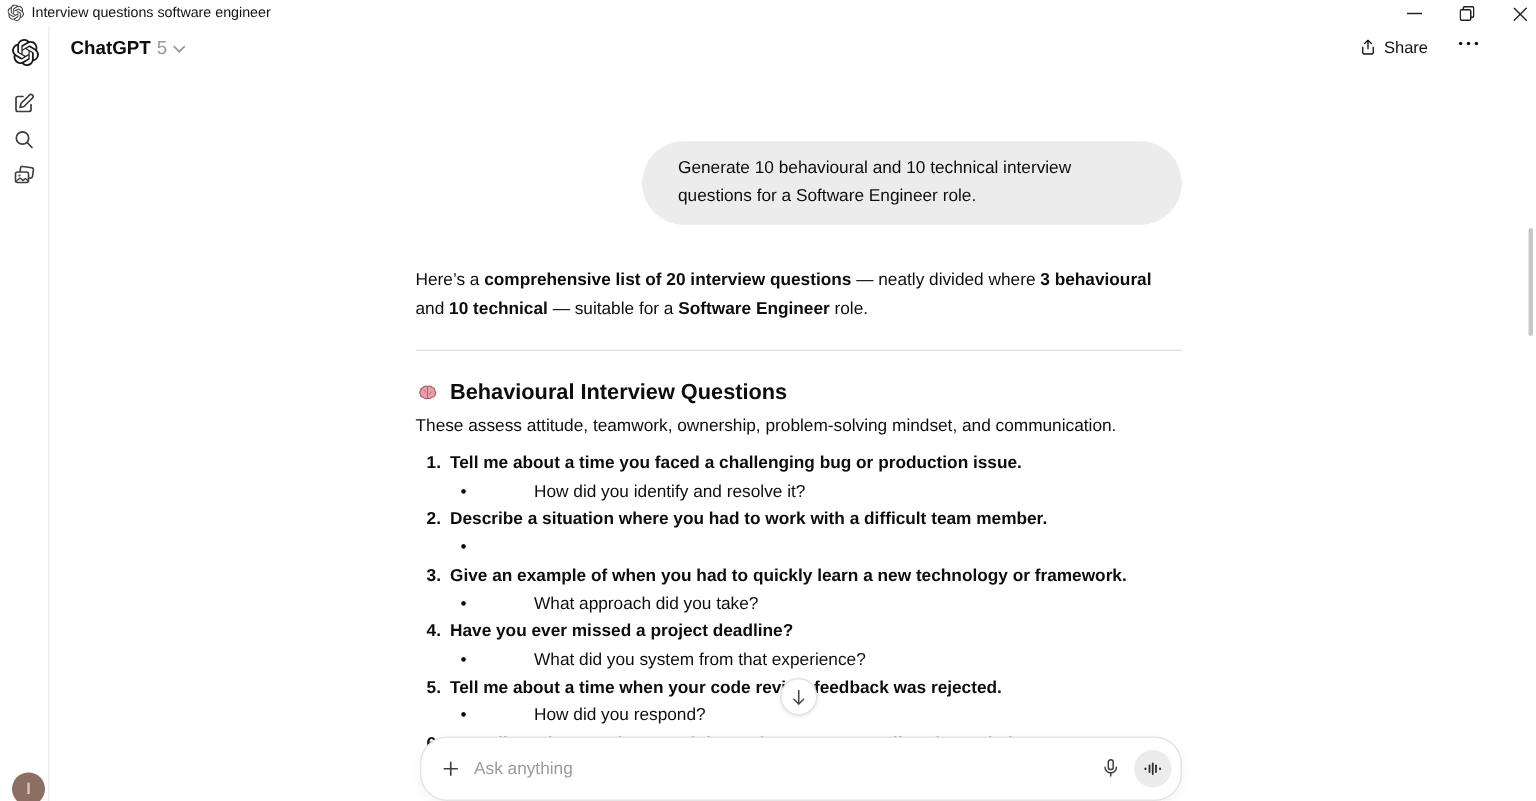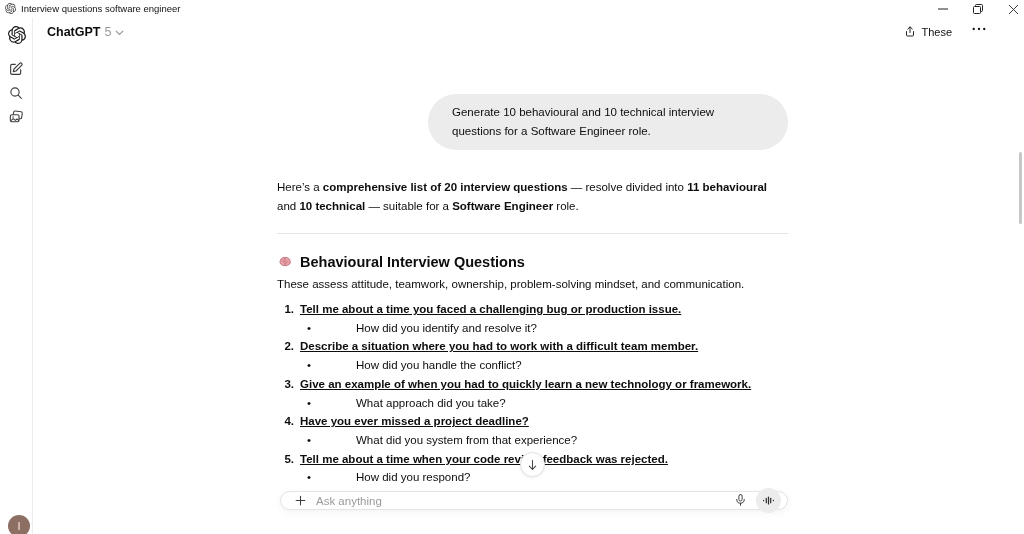--- a/index.html
+++ b/index.html
@@ -41,32 +41,32 @@
   .bubble { max-width:360px; background:#ececec; border-radius:28px; padding:9px 24px;
             font-size:11.5px; line-height:19px; color:#0d0d0d; }
   .intro { margin-top:28px; font-size:11.5px; line-height:19px; }
   .divider { margin-top:17px; border:none; border-top:1px solid #e5e5e5; height:0; }
   .section-head { margin-top:20px; display:flex; align-items:center; gap:7px; }
   .section-title { font-size:14.5px; font-weight:bold; }
   .section-sub { margin-top:5px; font-size:11.5px; line-height:18px; }
   .qlist { margin-top:7px; font-size:11.5px; line-height:18.7px; }
   .q-item { display:flex; }
   .q-num { width:17px; text-align:right; font-weight:bold; flex:none; }
-  .q-text { margin-left:6px; font-weight:bold;text-decoration:underline; }
+  .q-text { margin-left:6px; font-weight:bold; }
   .q-sub { display:flex; margin-left:30px; }
   .q-bullet { width:6px; flex:none; }
   .q-subtext { margin-left:11px;padding-left:32px; }
 
   
   .scroll-down { position:absolute; left:520px; top:452px; width:25px; height:25px; border-radius:50%;
                  background:#fff; border:1px solid #e3e3e3; box-shadow:0 1px 3px rgba(0,0,0,.08);
                  display:flex; align-items:center; justify-content:center; color:#444; cursor:pointer; }
 
   
-  .composer { position:absolute; left:280px; top:491px; width:508px; height:19px; border-radius:18px;
+  .composer { position:absolute; left:280px; top:491px; width:508px; height:43px; border-radius:18px;
               background:#fff; border:1px solid #e4e4e4; box-shadow:0 2px 8px rgba(0,0,0,.05);
               display:flex; align-items:center; padding:0 6px 0 13px; }
   .composer .plus { color:#3d3d3d; flex:none; cursor:pointer; }
   .composer input { flex:1; border:none; outline:none; font-size:11.5px; margin-left:9px;
                     font-family:"Liberation Sans", sans-serif; color:#0d0d0d; background:transparent; }
   .composer input::placeholder { color:#9a9a9a; }
   .composer .mic { color:#3d3d3d; flex:none; margin-right:9px; cursor:pointer; }
   .voice-btn { flex:none; width:25px; height:25px; border-radius:50%; background:#ececec;
                display:flex; align-items:center; justify-content:center; color:#2d2d2d; cursor:pointer; }
 
@@ -144,37 +144,37 @@
     </span>
   </div>
   <div class="share-btn">
     <span>
       <svg width="12" height="13" viewBox="0 0 24 24" fill="none" stroke="currentColor" stroke-width="1.8" stroke-linecap="round" stroke-linejoin="round">
           <path d="M12 14V3"></path>
           <path d="M7.5 7 12 2.8 16.5 7"></path>
           <path d="M5 12v7a2 2 0 0 0 2 2h10a2 2 0 0 0 2-2v-7"></path>
         </svg>
     </span>
-    <span>These</span>
+    <span>Share</span>
   </div>
   <div class="more-btn">
     <svg width="14" height="4" viewBox="0 0 24 6" fill="currentColor">
         <circle cx="3" cy="3" r="2"></circle>
         <circle cx="12" cy="3" r="2"></circle>
         <circle cx="21" cy="3" r="2"></circle>
       </svg>
   </div>
 </div>
 
 <div class="chat">
   <div class="bubble-row">
     <div class="bubble">Generate 10 behavioural and 10 technical interview questions for a Software Engineer role.</div>
   </div>
 
-  <p class="intro"><span>Here’s a </span><b>comprehensive list of 20 interview questions</b><span> — resolve divided into </span><b>11 behavioural</b><span> and </span><b>10 technical</b><span> — suitable for a </span><b>Software Engineer</b><span> role.</span></p>
+  <p class="intro"><span>Here’s a </span><b>comprehensive list of 20 interview questions</b><span> — neatly divided where </span><b>3 behavioural</b><span> and </span><b>10 technical</b><span> — suitable for a </span><b>Software Engineer</b><span> role.</span></p>
 
   <hr class="divider">
 
   <div class="section-head">
     <span>
       <svg width="16" height="15" viewBox="0 0 24 24">
           <path d="M7 5.5C8 3.8 10.5 3.2 12 4.5c1.5-1.3 4-.9 5 .8 1.8.3 3 1.9 2.8 3.7 1 1 1.2 2.6.4 3.8-.3 1.7-1.8 2.9-3.5 2.9-.9 1.3-2.6 1.8-4 1.2-.5.2-1 .2-1.5.1-1.4.5-3-.1-3.8-1.3-1.7-.2-3-1.6-3-3.3-.9-1.2-.7-2.9.4-3.9C4.6 6.9 5.7 5.7 7 5.5z" fill="#e8a0a8" stroke="#a85560" stroke-width="1.1"></path>
           <path d="M12 4.8v12.6" stroke="#a85560" stroke-width="0.9" fill="none"></path>
           <path d="M8.2 8.2c1 .3 1.6 1 1.7 2M15.8 10.5c-1 .3-1.6 1-1.7 2" stroke="#a85560" stroke-width="0.8" fill="none" stroke-linecap="round"></path>
         </svg>
@@ -192,21 +192,20 @@
       <div class="q-sub">
         <span class="q-bullet">•</span>
         <span class="q-subtext">How did you identify and resolve it?</span>
       </div>
       <div class="q-item">
         <span class="q-num">2.</span>
         <span class="q-text">Describe a situation where you had to work with a difficult team member.</span>
       </div>
       <div class="q-sub">
         <span class="q-bullet">•</span>
-        <span class="q-subtext">How did you handle the conflict?</span>
       </div>
       <div class="q-item">
         <span class="q-num">3.</span>
         <span class="q-text">Give an example of when you had to quickly learn a new technology or framework.</span>
       </div>
       <div class="q-sub">
         <span class="q-bullet">•</span>
         <span class="q-subtext">What approach did you take?</span>
       </div>
       <div class="q-item">

